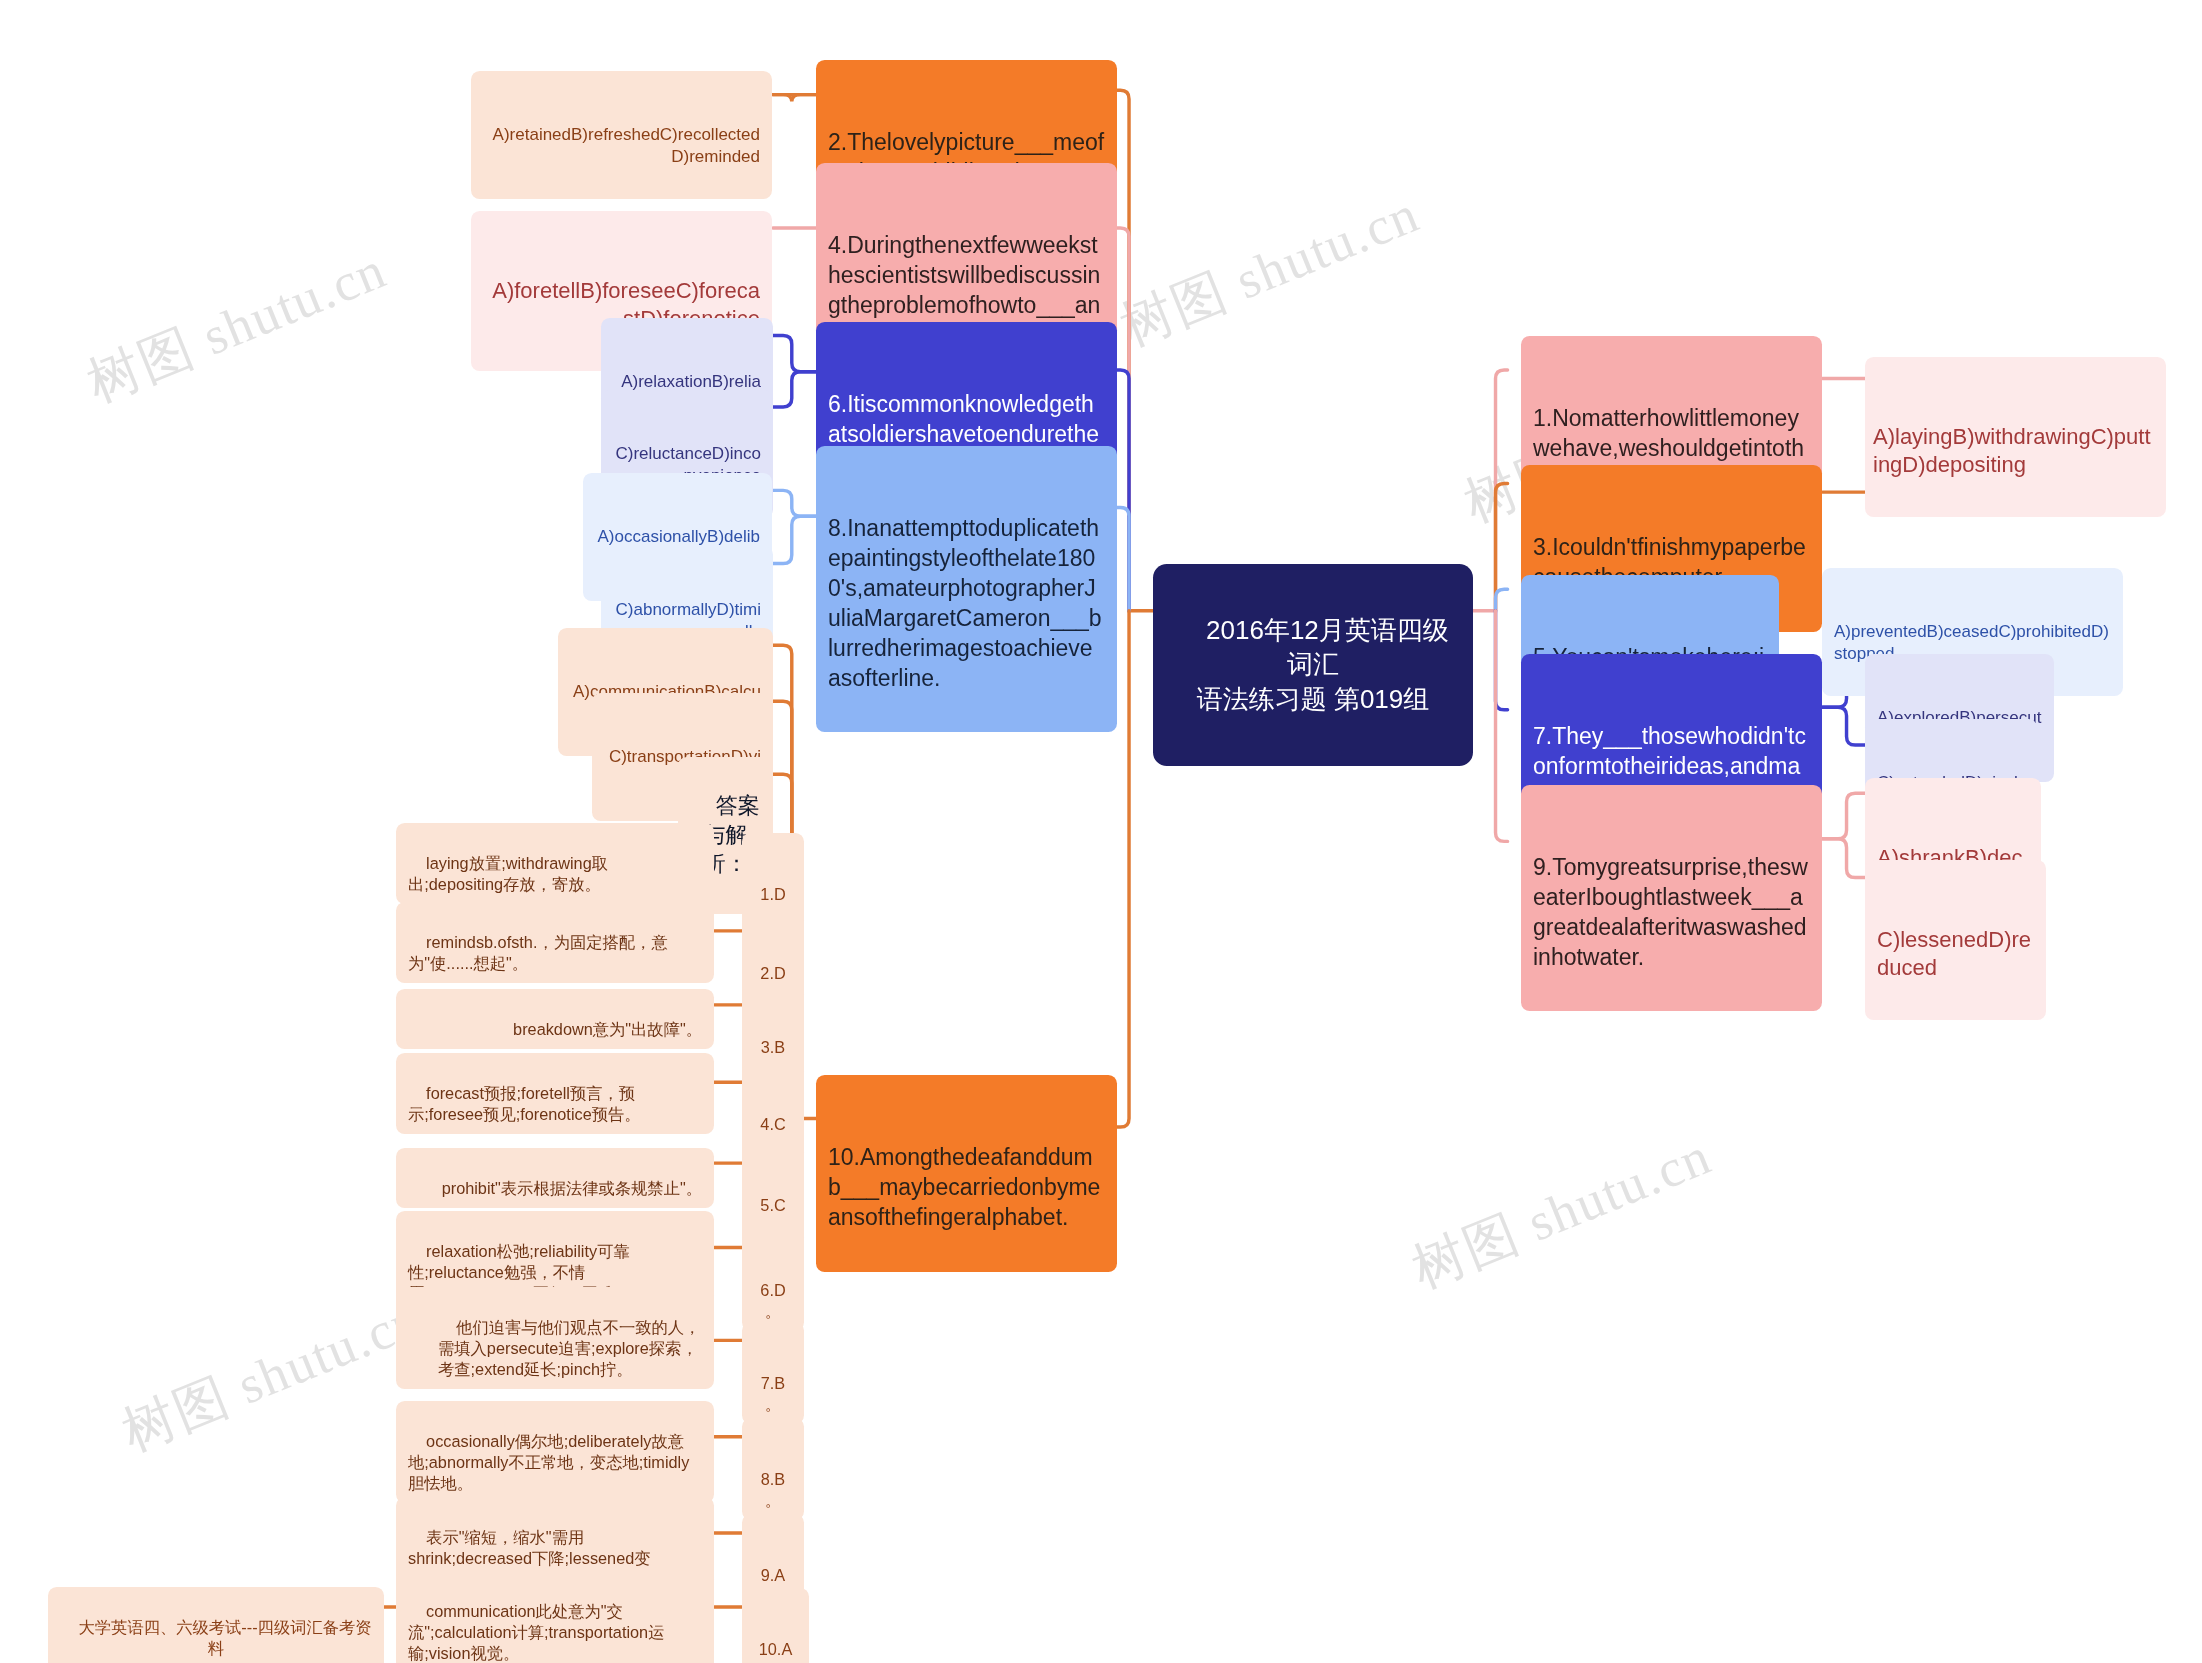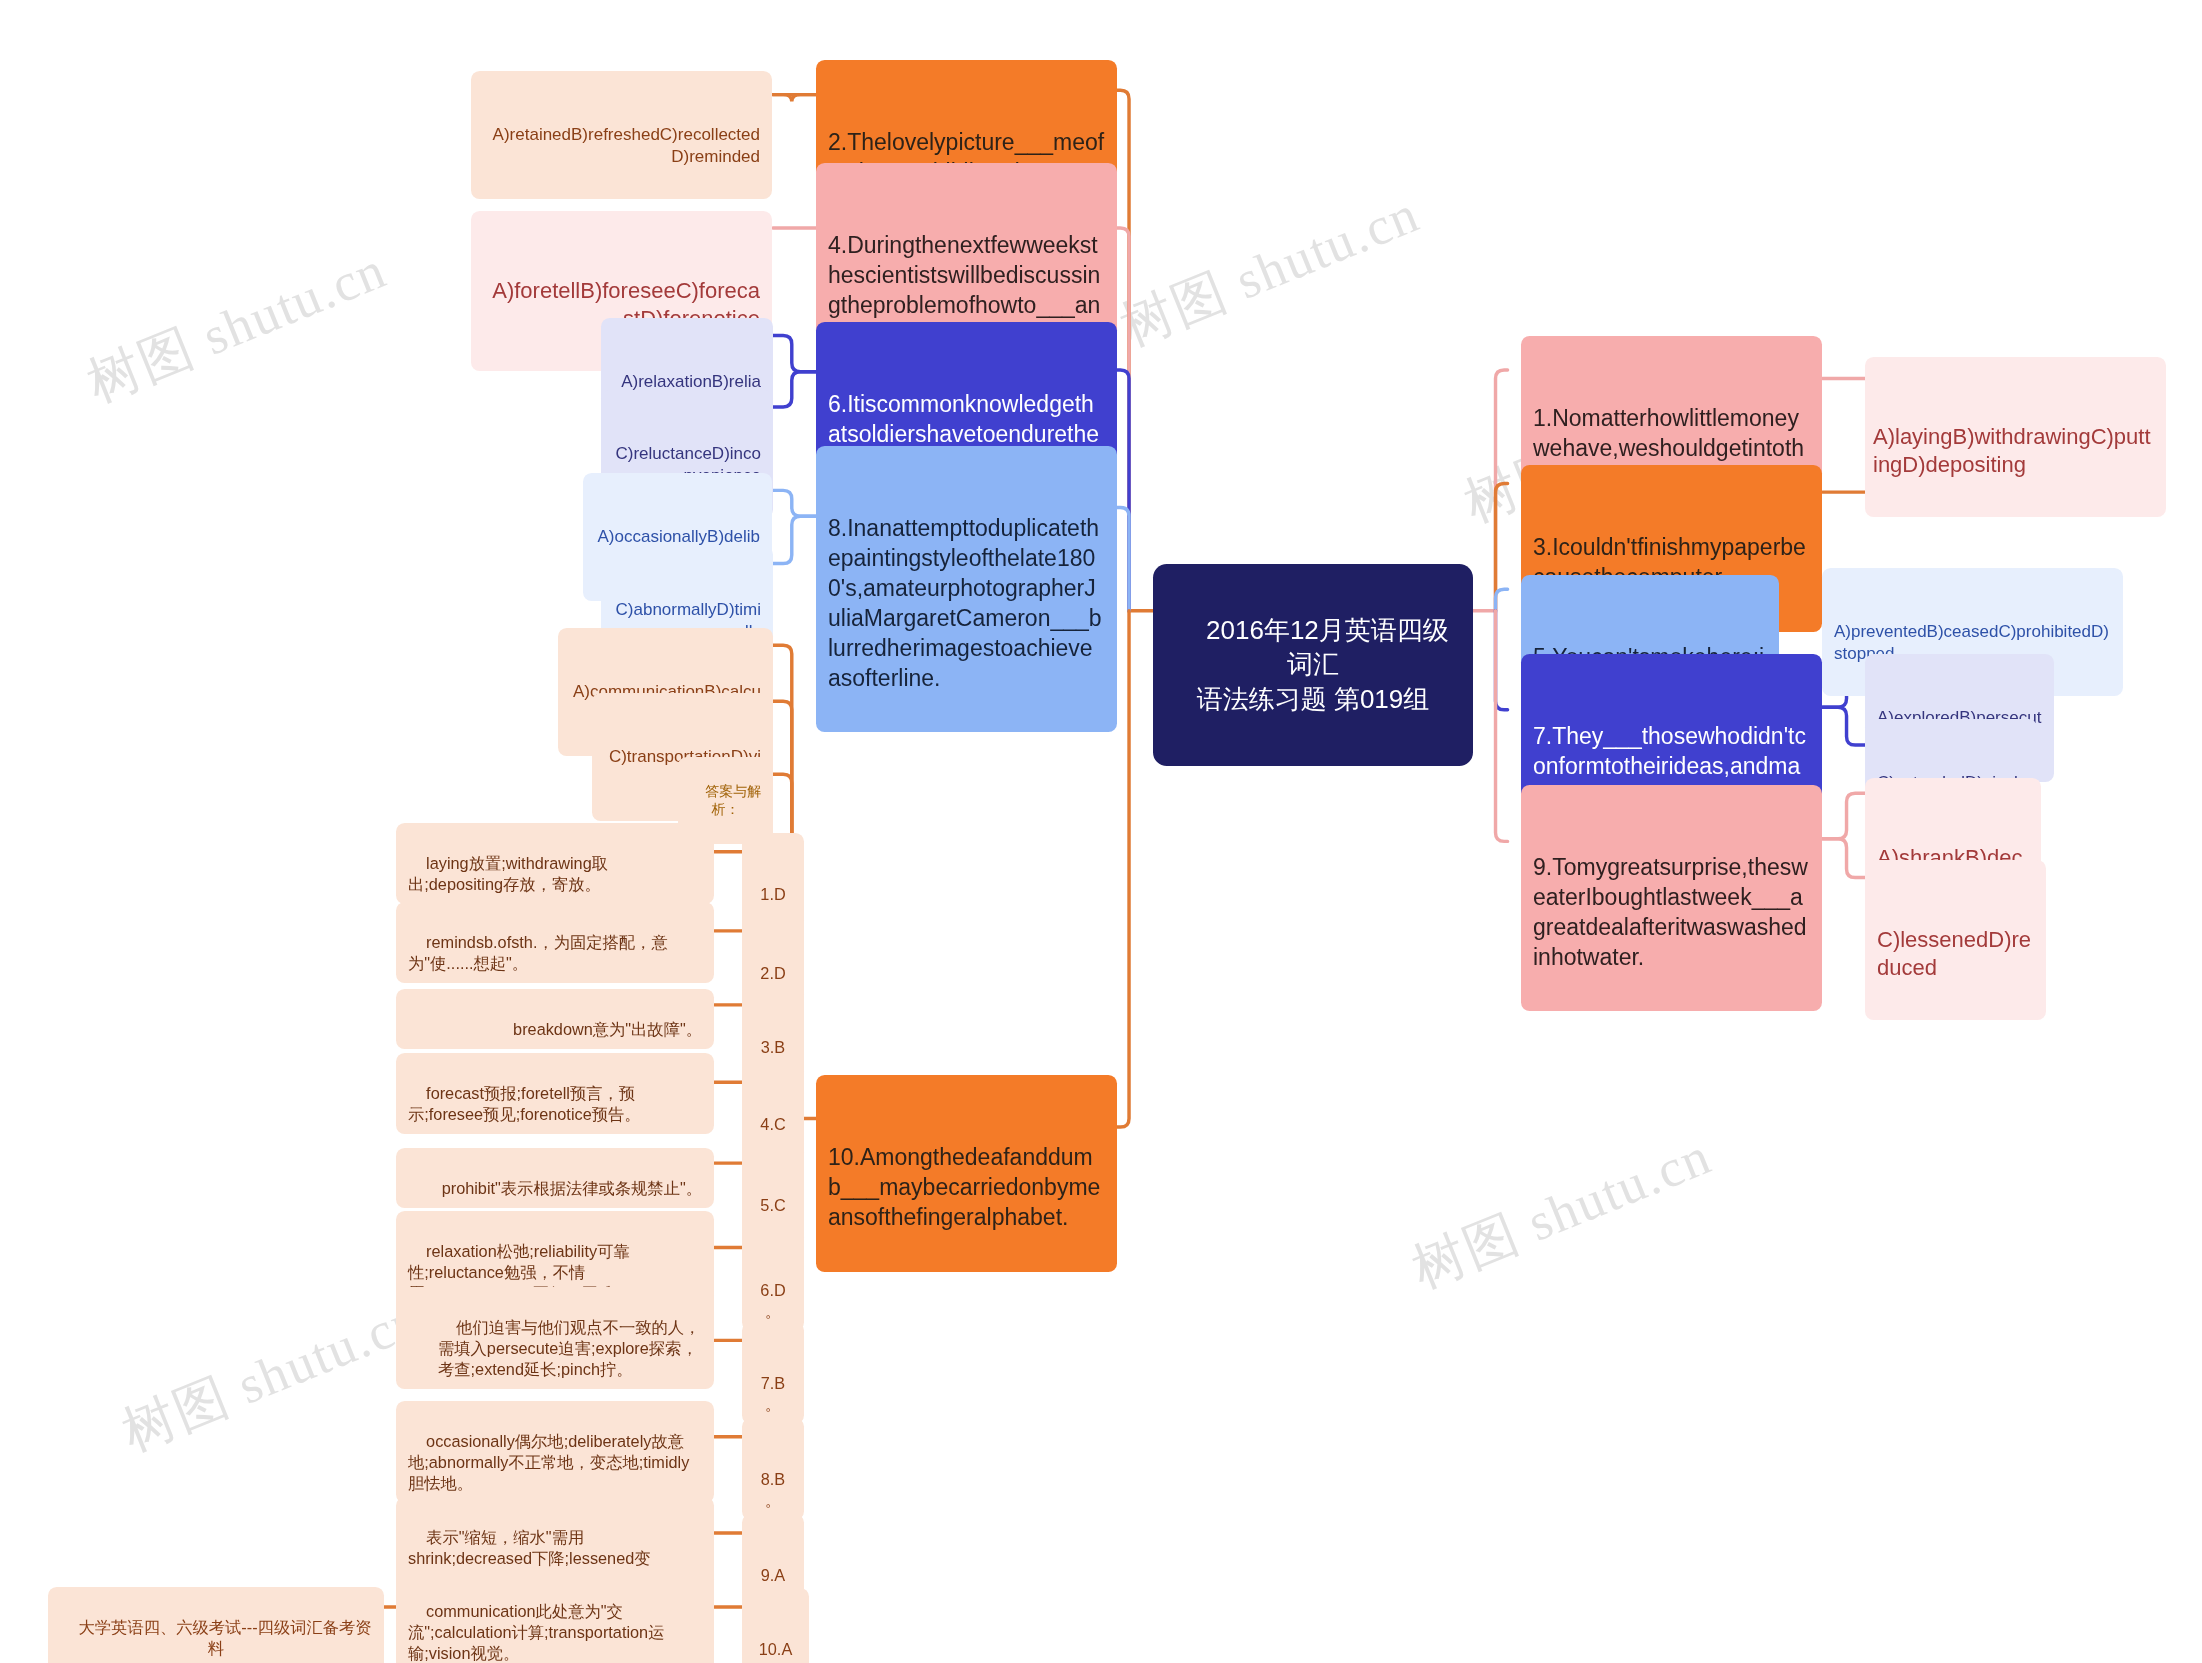--- a/index.html
+++ b/index.html
@@ -51,21 +51,21 @@
     padding: 13.8px 19px;
   }
   .q-orange   { background: #f47b28; color: #2d2218; font-size: 23px; }
   .q-pink     { background: #f7adad; color: #2f2020; font-size: 23px; }
   .q-indigo   { background: #4040cf; color: #ffffff; font-size: 23px; }
   .q-blue     { background: #8cb4f5; color: #16233a; font-size: 23px; }
   .o-peach    { background: #fbe4d6; color: #8a3f16; font-size: 17px; }
   .o-pinkpale { background: #fdeaea; color: #a33a3a; font-size: 22px; }
   .o-bluepale { background: #e7effd; color: #2e51a8; font-size: 17px; }
   .o-lavender { background: #e1e3f8; color: #35357e; font-size: 17px; }
-  .ans-label  { background: #fbe4d6; color: #a16207; font-size: 14px; text-align: center; padding: 6.9px 10.3px; }
+  .ans-label  { background: #fbe4d6; color: #0f172a; font-size: 22px; text-align: center; padding: 6.9px 10.3px; }
   .expl       { background: #fbe4d6; color: #6d3415; font-size: 16.3px; }
   .tail       { background: #fbe4d6; color: #8a3f16; font-size: 16.3px; text-align: center; }
   .ta-right { text-align: right; }
 </style>
 </head>
 <body>
 
 <div id="canvas">
 
   <div class="wm" style="left:77px; top:353px;">树图 shutu.cn</div>

